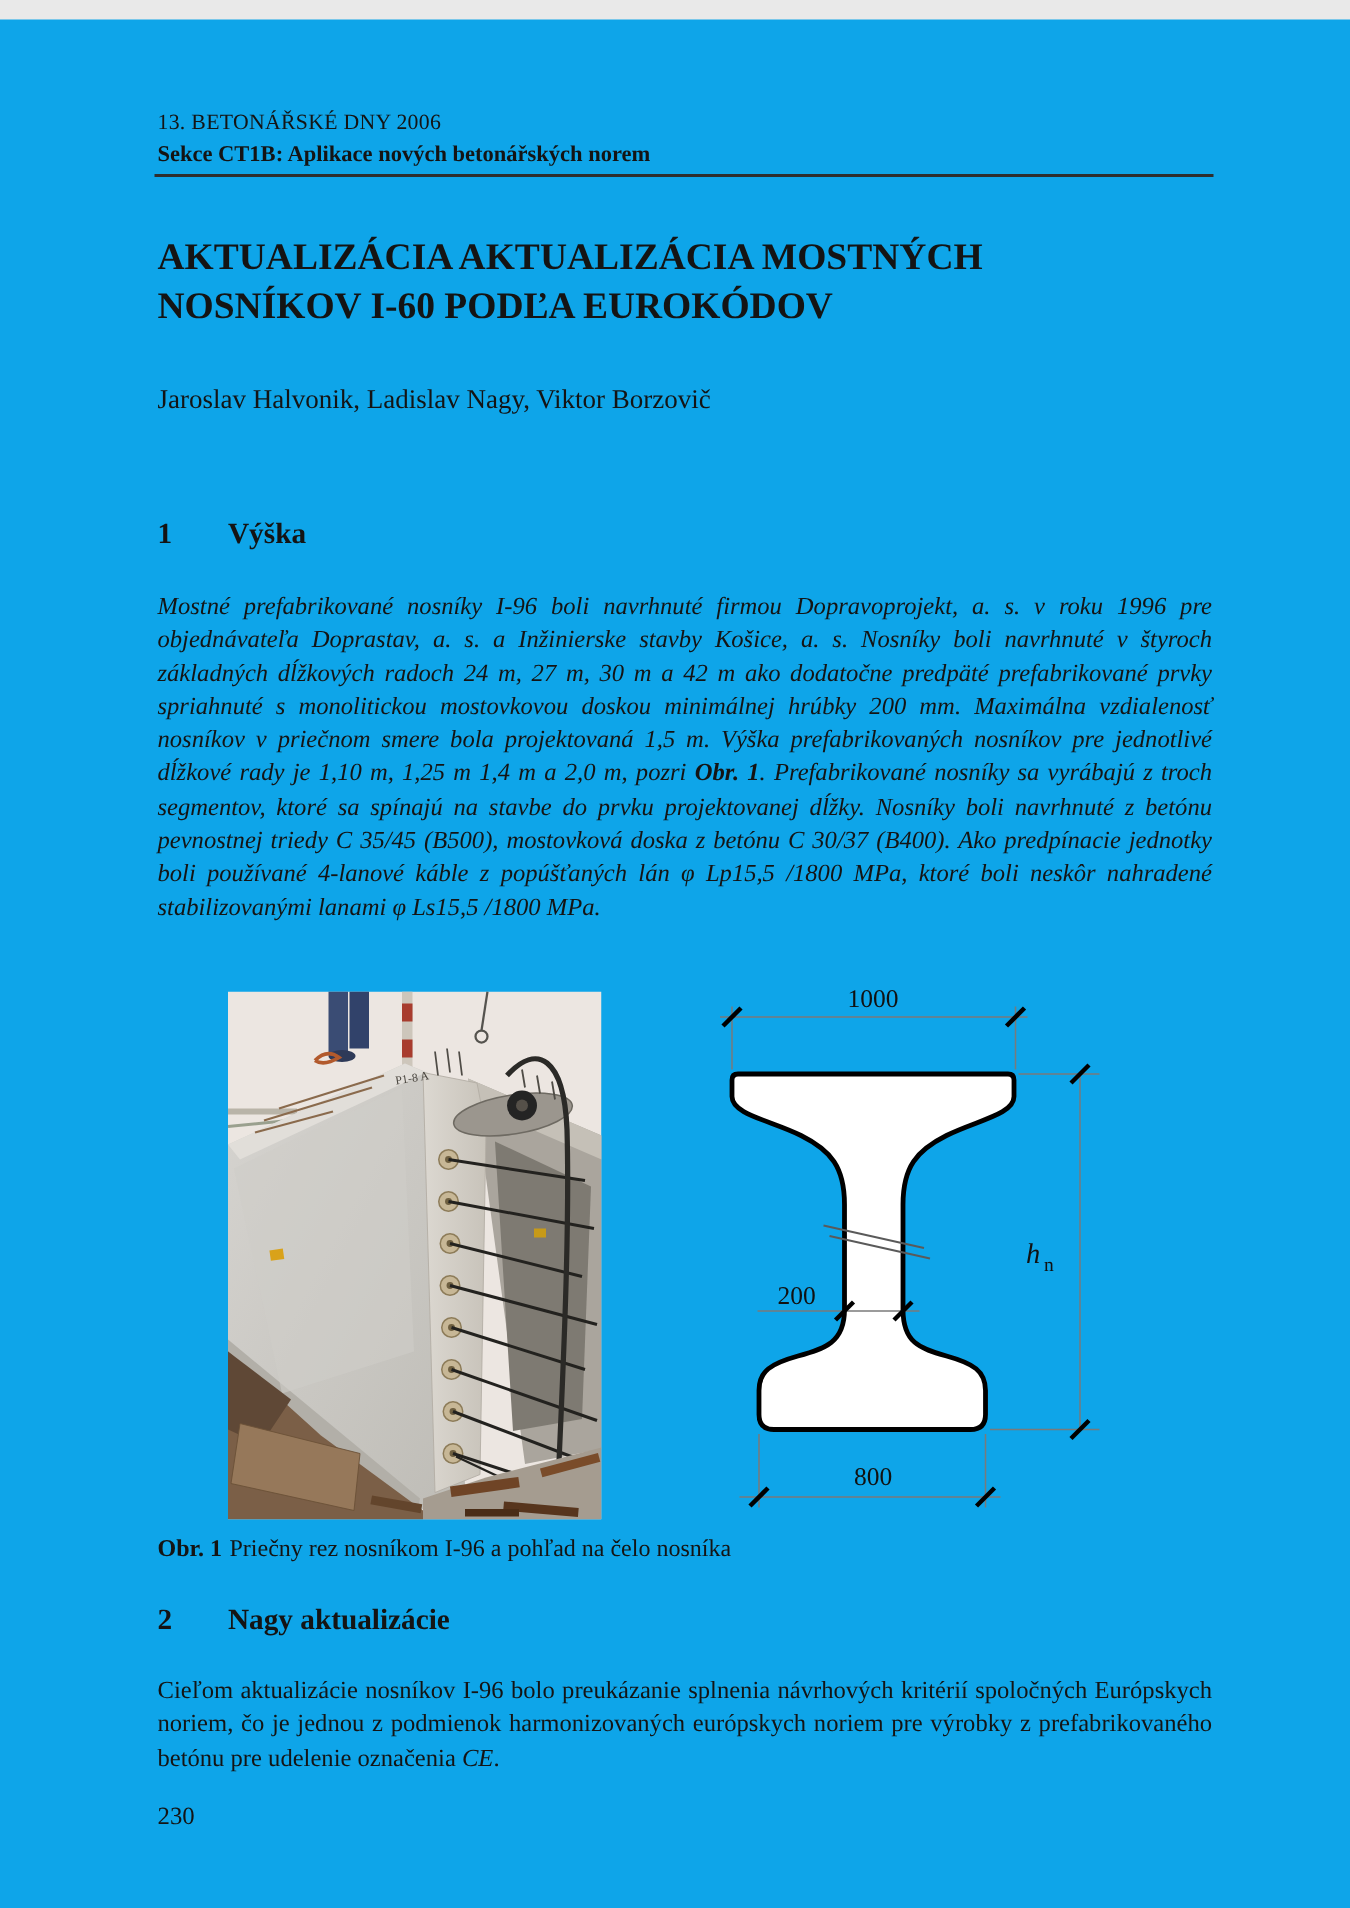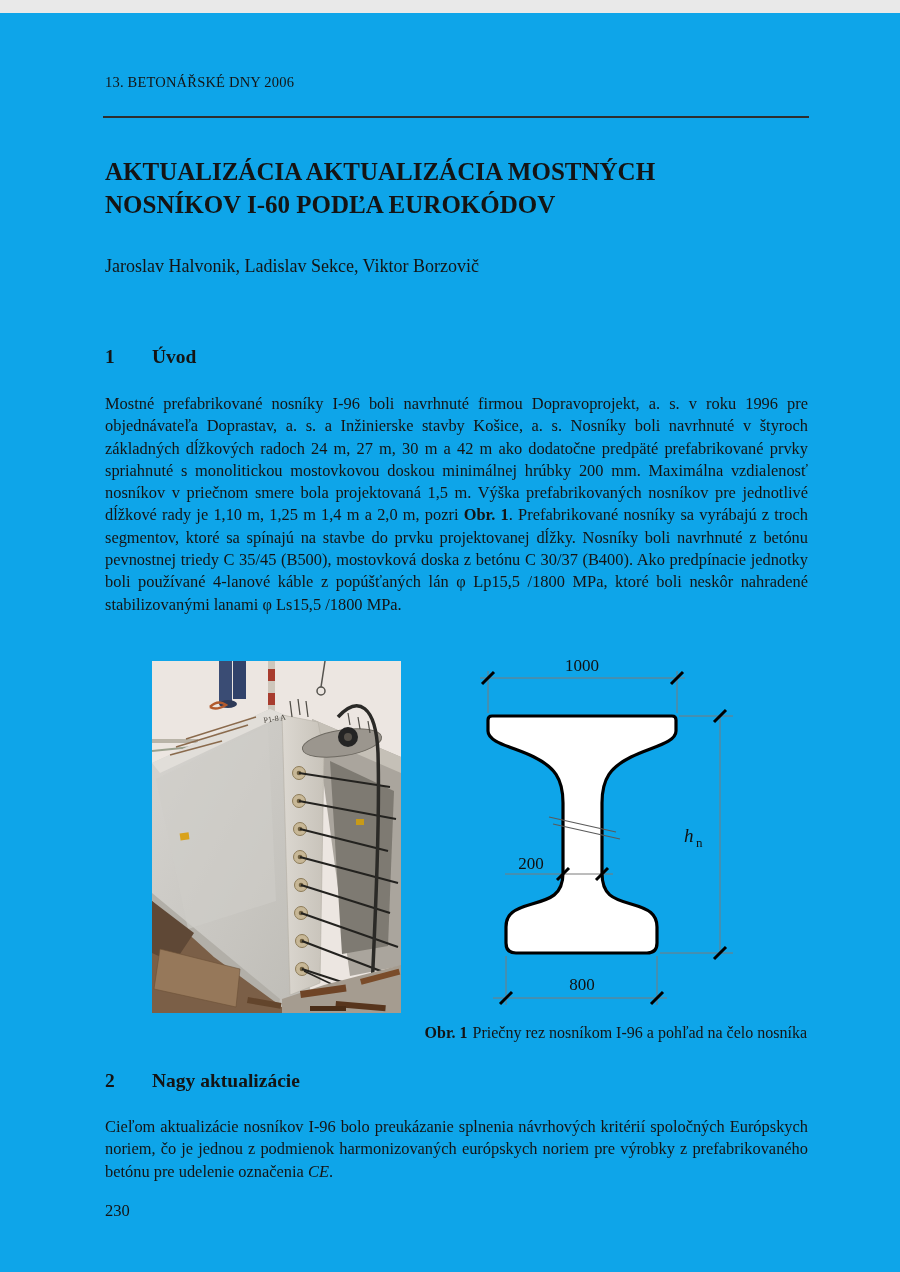--- a/index.html
+++ b/index.html
@@ -16,57 +16,58 @@
 
   .title { left:105px; top:142px; width:702px; font-size:25px; font-weight:bold; line-height:33px; }
   .authors { left:105px; top:243px; width:702px; font-size:18px; }
 
   .sec-head { left:105px; top:0; width:702px; display:flex; font-size:19.5px; font-weight:bold; }
   .sec-head .num { width:47px; flex:0 0 47px; }
   #sec1-head { top:333px; }
   #sec2-head { top:1057px; }
 
   .body-par { left:105px; top:0; width:703px; font-size:16.4px; line-height:22.3px; text-align:justify; }
-  #par1 { top:380px; }
+  #par1 { top:380px;font-style:italic; }
   #par2 { top:1103px; }
   .inl-bold { font-weight:bold; }
   .inl-italic { font-style:italic; }
 
   .photo-wrap   { left:152px; top:648px; width:249px; height:352px; }
   .drawing-wrap { left:455px; top:638px; width:340px; height:374px;text-decoration:underline; }
 
-  .fig-caption { left:105px; top:1011px; width:702px; text-align:right; font-size:16px; }
+  .fig-caption { left:105px; top:1011px; width:702px; text-align:left; font-size:16px; }
   .fig-caption .cap-label { font-weight:bold; margin-right:5px; }
 
   .page-num { left:105px; top:1188px; font-size:16.5px; }
 
   svg text { font-family:"Liberation Serif","DejaVu Serif",serif; }
   .dim-txt { font-size:17px; fill:#111; }
   .hn-h { font-size:19px; font-style:italic; fill:#111; }
   .hn-n { font-size:13px; fill:#111; }
   .mark-txt { font-size:8px; fill:#4a463f; }
 </style>
 </head>
 <body>
 
 <div class="page">
 
   <div class="abs hdr-line1">13. BETONÁŘSKÉ DNY 2006</div>
+  <div class="abs hdr-line2">Sekce CT1B: Aplikace nových betonářských norem</div>
   <div class="abs hdr-rule"></div>
 
   <div class="abs title">
     <div>AKTUALIZÁCIA AKTUALIZÁCIA MOSTNÝCH</div>
     <div>NOSNÍKOV I-60 PODĽA EUROKÓDOV</div>
   </div>
 
-  <div class="abs authors">Jaroslav Halvonik, Ladislav Sekce, Viktor Borzovič</div>
+  <div class="abs authors">Jaroslav Halvonik, Ladislav Nagy, Viktor Borzovič</div>
 
   <div class="abs sec-head" id="sec1-head">
     <span class="num">1</span>
-    <span>Úvod</span>
+    <span>Výška</span>
   </div>
 
   <div class="abs body-par" id="par1"><span>Mostné prefabrikované nosníky I-96 boli navrhnuté firmou Dopravoprojekt, a. s. v roku 1996 pre objednávateľa Doprastav, a. s. a Inžinierske stavby Košice, a. s. Nosníky boli navrhnuté v štyroch základných dĺžkových radoch 24 m, 27 m, 30 m a 42 m ako dodatočne predpäté prefabrikované prvky spriahnuté s monolitickou mostovkovou doskou minimálnej hrúbky 200 mm. Maximálna vzdialenosť nosníkov v priečnom smere bola projektovaná 1,5 m. Výška prefabrikovaných nosníkov pre jednotlivé dĺžkové rady je 1,10 m, 1,25 m 1,4 m a 2,0 m, pozri </span><span class="inl-bold">Obr. 1</span><span>. Prefabrikované nosníky sa vyrábajú z troch segmentov, ktoré sa spínajú na stavbe do prvku projektovanej dĺžky. Nosníky boli navrhnuté z betónu pevnostnej triedy C 35/45 (B500), mostovková doska z betónu C 30/37 (B400). Ako predpínacie jednotky boli používané 4-lanové káble z popúšťaných lán φ Lp15,5 /1800 MPa, ktoré boli neskôr nahradené stabilizovanými lanami φ Ls15,5 /1800 MPa.</span></div>
 
   <div class="abs photo-wrap">
     <svg width="249" height="352" viewBox="0 0 249 352">
       <defs>
         <linearGradient id="gWeb" x1="0" y1="0" x2="1" y2="1">
           <stop offset="0" stop-color="#d6d4d0"></stop>
           <stop offset="1" stop-color="#bebcb6"></stop>

